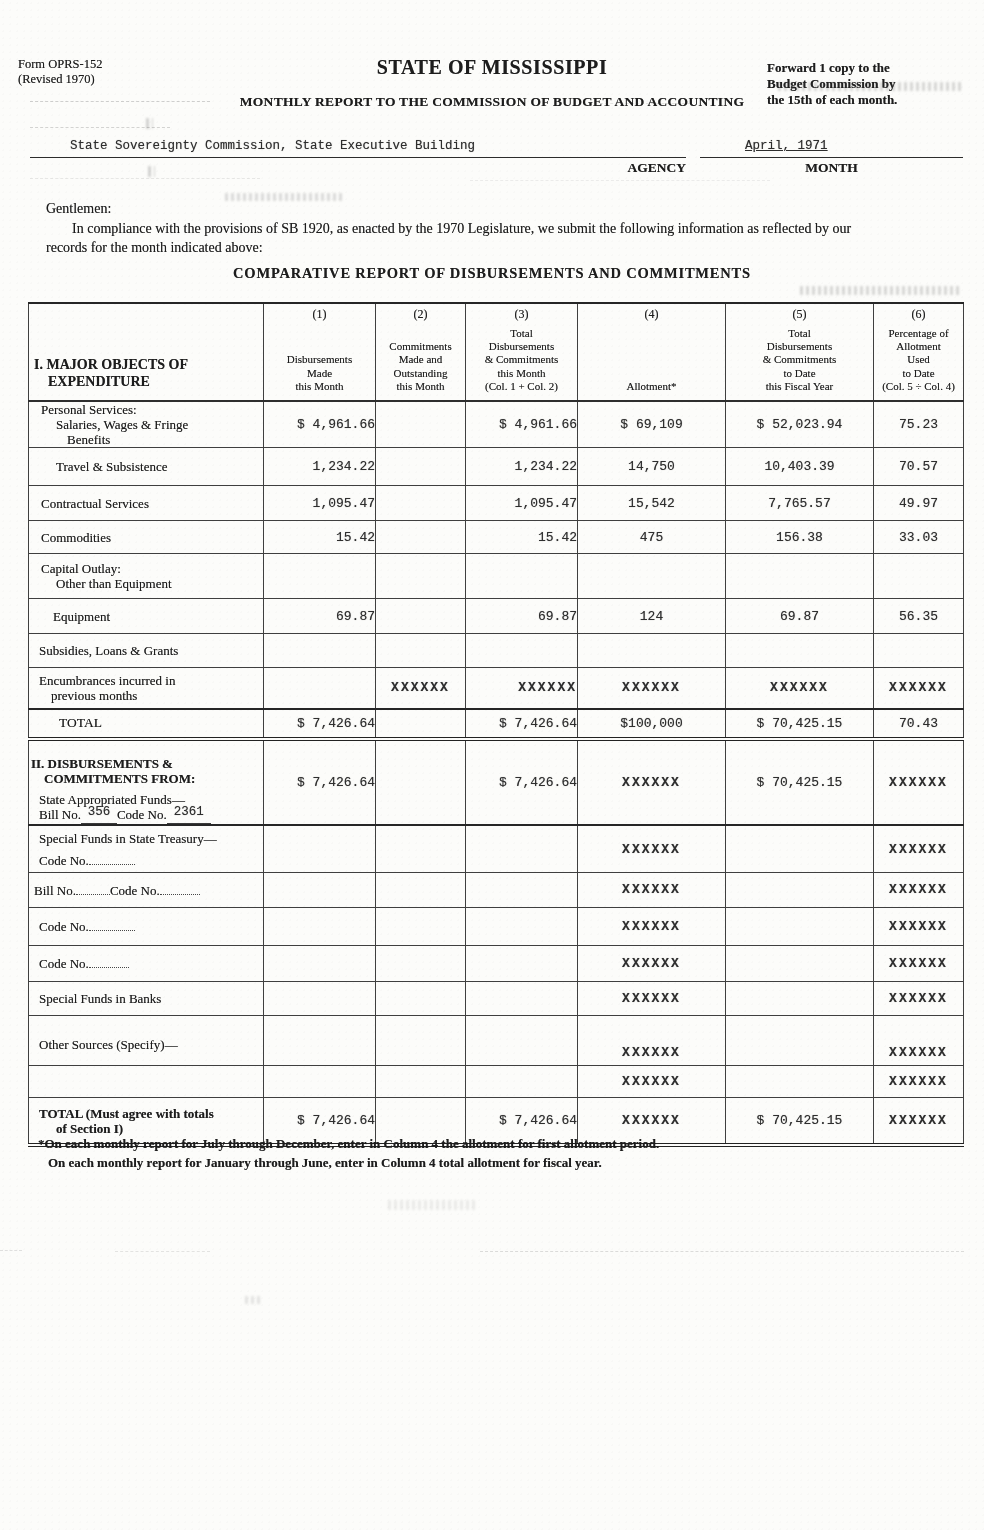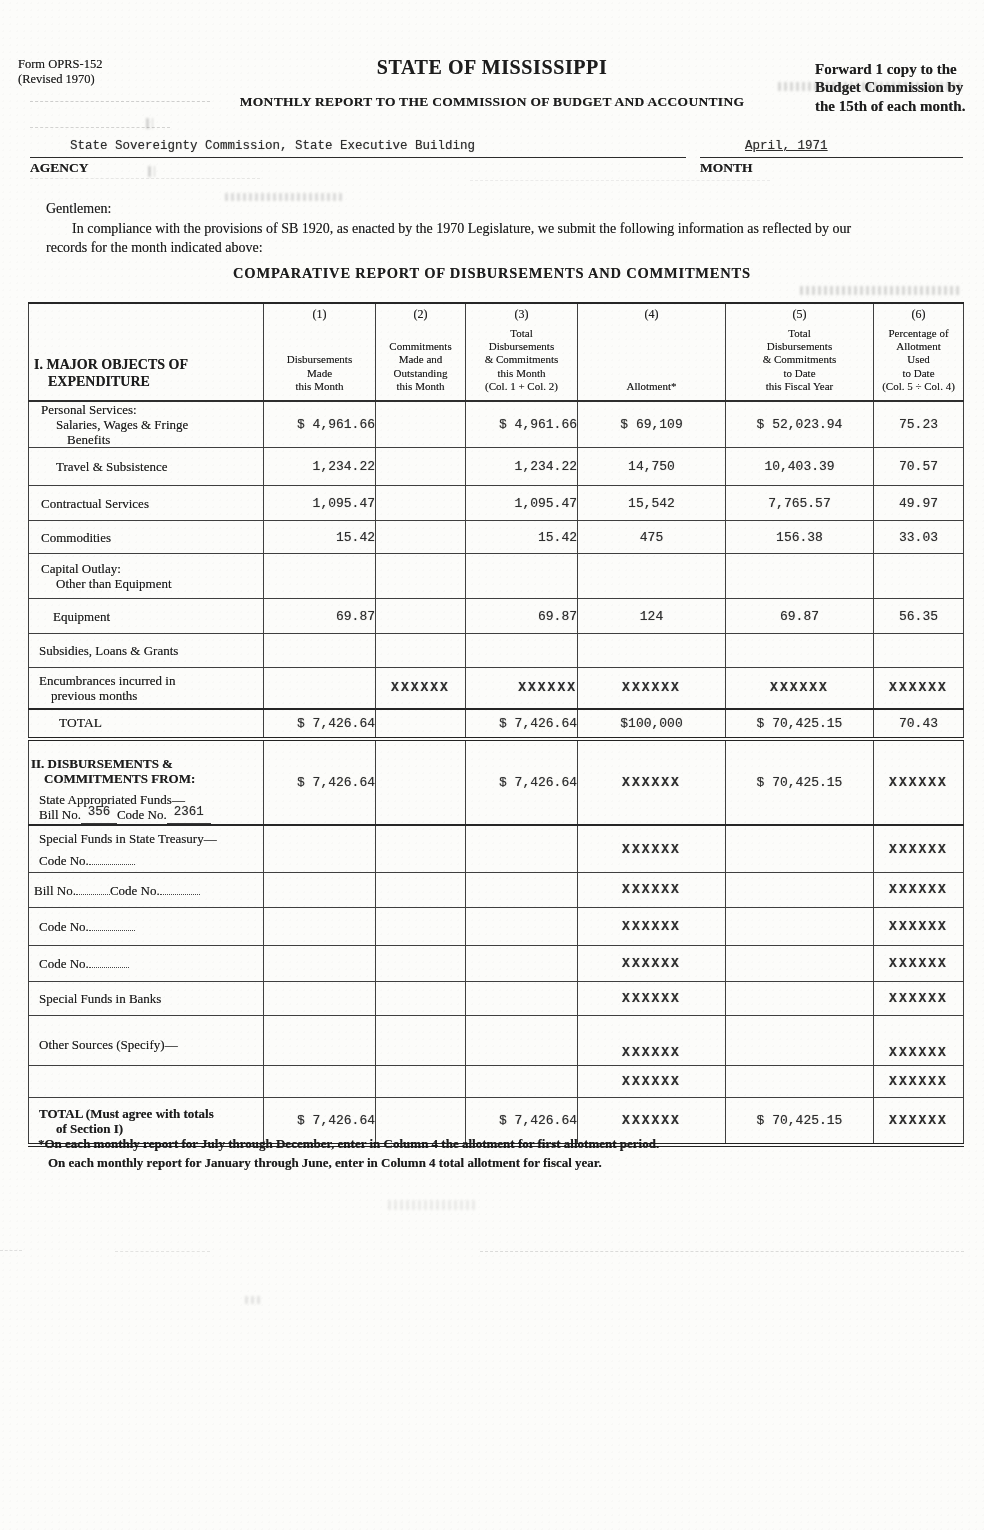--- a/index.html
+++ b/index.html
@@ -17,28 +17,28 @@
   .typed{
     font-family:"Liberation Mono", monospace;
     color:#2e2e2e;
     text-shadow:0 0 .8px rgba(45,45,45,.55);
   }
   .bold{font-weight:bold;}
 
   
   .form-no{left:18px;top:57px;font-size:12.5px;line-height:1.18;}
   .state-title{left:0;top:56px;width:984px;text-align:center;font-size:20px;font-weight:bold;letter-spacing:.6px;}
-  .fwd{left:815px;top:60px;width:160px;font-size:15px;font-weight:bold;line-height:1.22;}
+  .fwd{left:767px;top:60px;width:160px;font-size:13px;font-weight:bold;line-height:1.22;}
   .rpt-title{left:0;top:94px;width:984px;text-align:center;font-size:13.5px;font-weight:bold;letter-spacing:.3px;}
   .agency-val{left:70px;top:139px;font-size:12.5px;}
   .agency-rule{left:30px;top:157px;width:656px;border-top:1.6px solid #2c2c2c;}
-  .agency-lbl{left:30px;top:160px;width:656px;text-align:left;font-size:13.5px;font-weight:bold;}
+  .agency-lbl{left:30px;top:160px;width:656px;text-align:right;font-size:13.5px;font-weight:bold;}
   .month-val{left:745px;top:139px;font-size:12.5px;text-decoration:underline;}
   .month-rule{left:700px;top:157px;width:263px;border-top:1.6px solid #2c2c2c;}
-  .month-lbl{left:700px;top:160px;width:263px;font-size:13.5px;font-weight:bold;}
+  .month-lbl{left:700px;top:160px;width:263px;text-align:center;font-size:13.5px;font-weight:bold;}
   .salutation{left:46px;top:201px;font-size:14px;}
   .body1{left:46px;top:221px;padding-left:26px;font-size:14px;white-space:nowrap;}
   .body2{left:46px;top:240px;font-size:14px;white-space:nowrap;}
   .tbl-title{left:0;top:265px;width:984px;text-align:center;font-size:14.5px;font-weight:bold;letter-spacing:.8px;}
 
   
   table.tbl{position:absolute;left:28px;top:302px;width:935px;border-collapse:collapse;table-layout:fixed;}
   table.tbl td{border:1.5px solid #3f3f3f;padding:0;font-size:13px;vertical-align:middle;overflow:hidden;}
   tr.head td{border-top:2.6px solid #262626;border-bottom:2.2px solid #2e2e2e;vertical-align:top;}
   tr.hvy td{border-bottom:2.6px solid #262626;}

